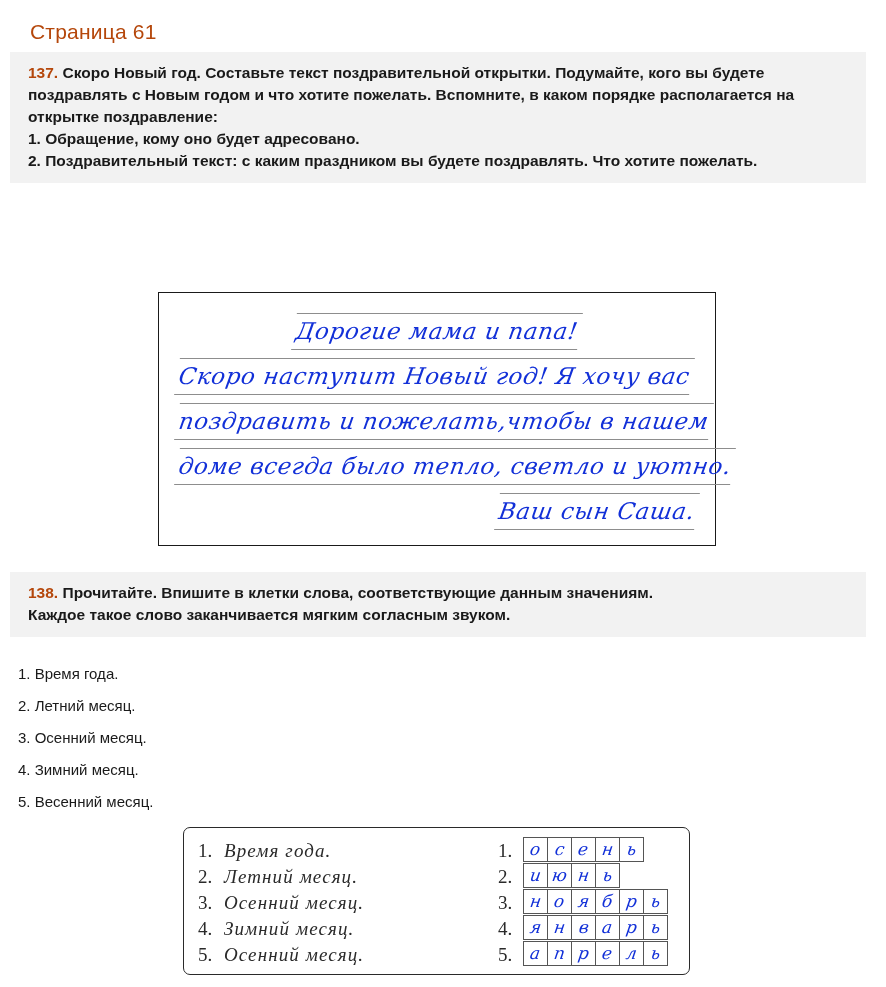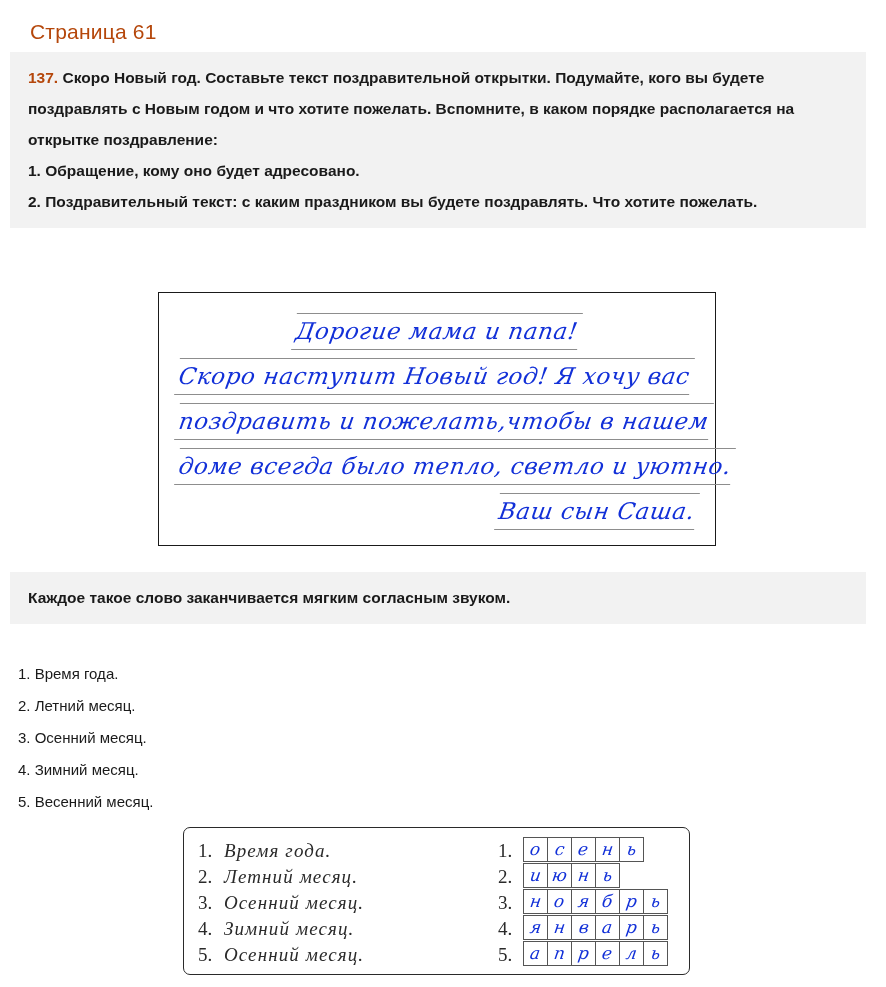--- a/index.html
+++ b/index.html
@@ -36,21 +36,21 @@
     box-sizing: border-box;
     padding: 10px 18px 11px 18px;
   }
   #instr-137 { top: 52px; }
   #instr-138 { top: 572px; }
 
   .instr-line {
     font-size: 15.5px;
     font-weight: bold;
     color: #1a1a1a;
-    line-height: 31px;
+    line-height: 22px;
     white-space: normal;
   }
   .ex-num {
     color: #b5470b;
     font-weight: bold;
   }
 
   
   .plain-list {
     position: absolute;
@@ -191,20 +191,24 @@
   </div>
   <div class="hw-row full">
     <span class="hw-text">доме всегда было тепло, светло и уютно.</span>
   </div>
   <div class="hw-row right">
     <span class="hw-text">Ваш сын Саша.</span>
   </div>
 </div>
 
 <div class="instr-block" id="instr-138">
+  <div class="instr-line">
+    <span class="ex-num">138.</span>
+    <span>Прочитайте. Впишите в клетки слова, соответствующие данным значениям.</span>
+  </div>
   <div class="instr-line">Каждое такое слово заканчивается мягким согласным звуком.</div>
 </div>
 
 <div class="plain-list">
   <div class="pl-item">1. Время года.</div>
   <div class="pl-item">2. Летний месяц.</div>
   <div class="pl-item">3. Осенний месяц.</div>
   <div class="pl-item">4. Зимний месяц.</div>
   <div class="pl-item">5. Весенний месяц.</div>
 </div>

